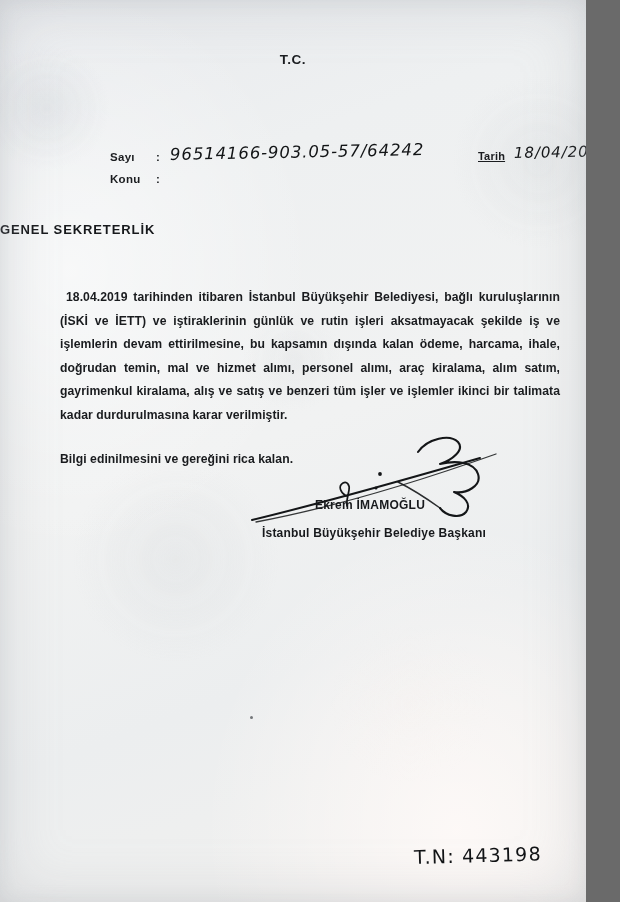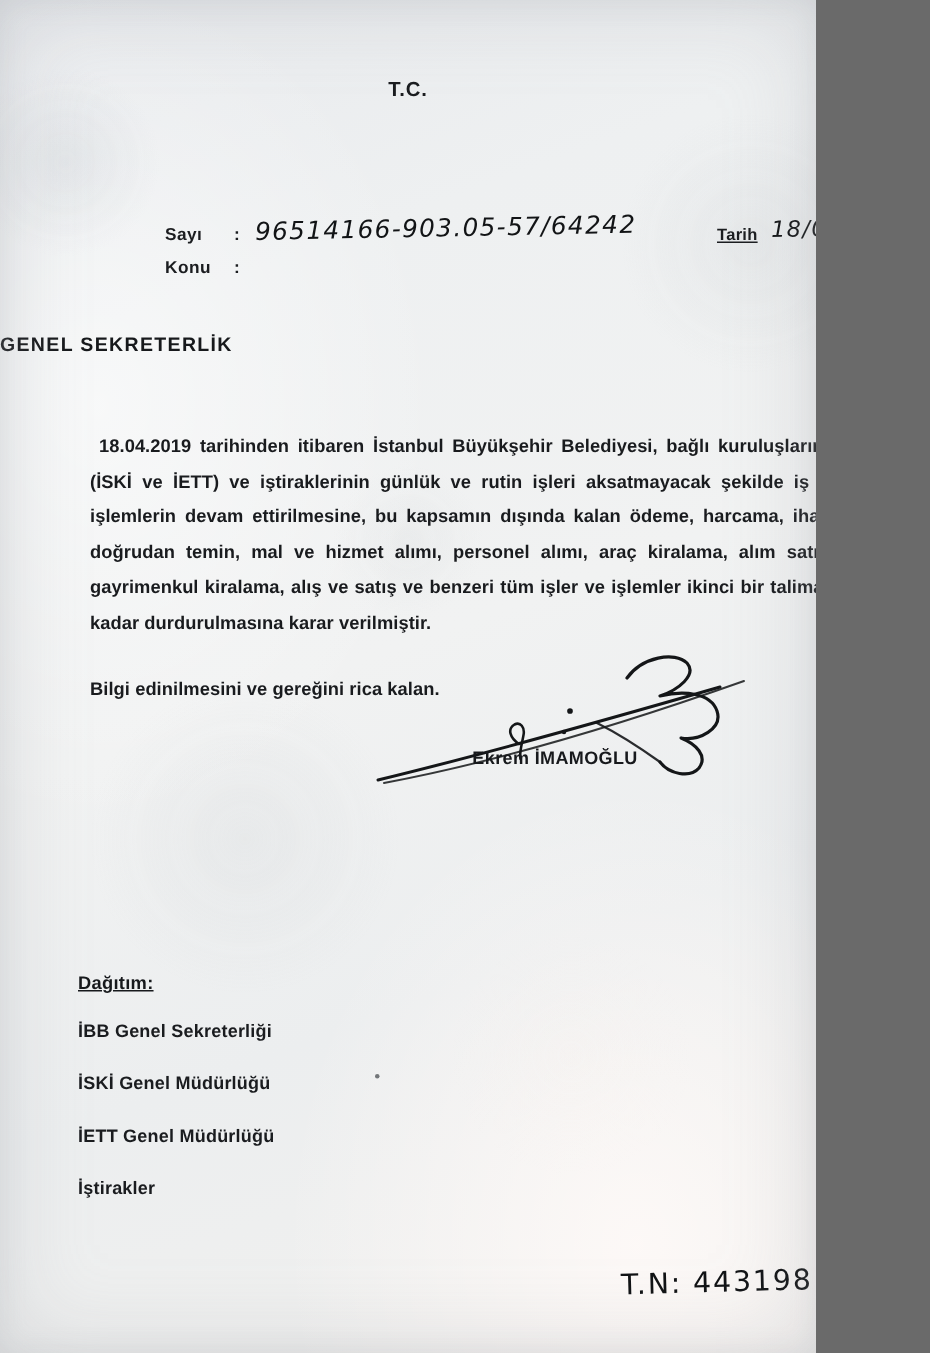--- a/index.html
+++ b/index.html
@@ -3,21 +3,21 @@
 <meta charset="utf-8">
 <title>T.C. İstanbul Büyükşehir Belediye Başkanlığı</title>
 <style>
   html, body {
     margin: 0;
     padding: 0;
     background: #6a6a6a;
   }
   .page {
     position: relative;
-    width: 544px;
+    width: 586px;
     height: 902px;
     overflow: hidden;
     background:
       radial-gradient(ellipse 70% 55% at 78% 92%, rgba(255,250,248,0.85) 0%, rgba(255,250,248,0) 62%),
       radial-gradient(ellipse 60% 45% at 12% 30%, rgba(255,255,255,0.55) 0%, rgba(255,255,255,0) 70%),
       linear-gradient(160deg, #e8eaed 0%, #eef0f1 22%, #f1f2f2 48%, #eceeef 70%, #f2f1ef 100%);
     font-family: "Liberation Sans", sans-serif;
     color: #15171a;
     -webkit-font-smoothing: antialiased;
   }
@@ -297,28 +297,22 @@
                  C206,28 224,30 228,42 C232,54 216,62 204,60
                  C214,64 222,72 216,80 C210,87 196,84 190,76" stroke-width="2.1"></path>
 
         <path d="M190,76 C176,66 160,56 148,50" stroke-width="1.5" opacity="0.9"></path>
 
         <circle cx="130" cy="42" r="1.9" fill="#141618" stroke="none"></circle>
         <circle cx="126" cy="56" r="1.5" fill="#141618" stroke="none"></circle>
       </g>
     </svg>
     <div class="sig-name">Ekrem İMAMOĞLU</div>
+    <div class="sig-title">İstanbul Büyükşehir Belediye Başkanı</div>
   </div>
 
-  <div class="dist">
-    <div class="dist-title">Dağıtım:</div>
-    <div class="dist-item">İBB Genel Sekreterliği</div>
-    <div class="dist-item">İSKİ Genel Müdürlüğü</div>
-    <div class="dist-item">İETT Genel Müdürlüğü</div>
-    <div class="dist-item">İştirakler</div>
-  </div>
 
   <div class="speck"></div>
 
   <div class="tn">T.N: 443198</div>
 
   <div class="vignette"></div>
 </div>
 
 </body></html>

